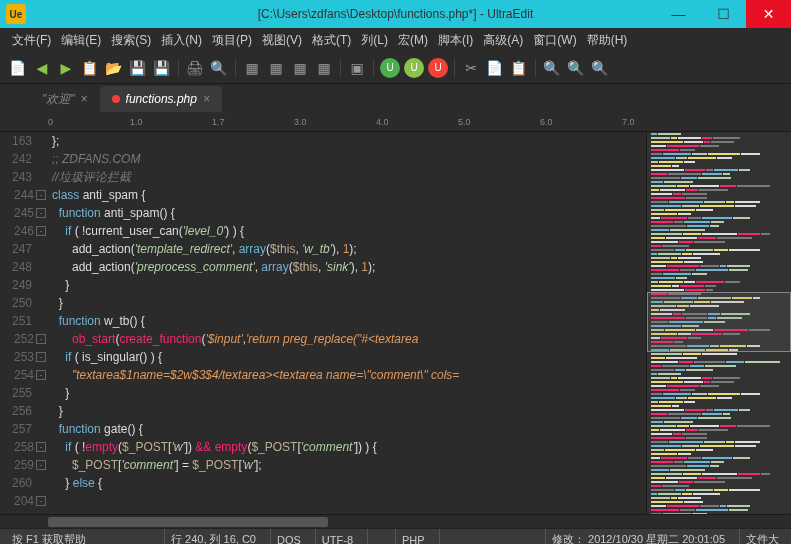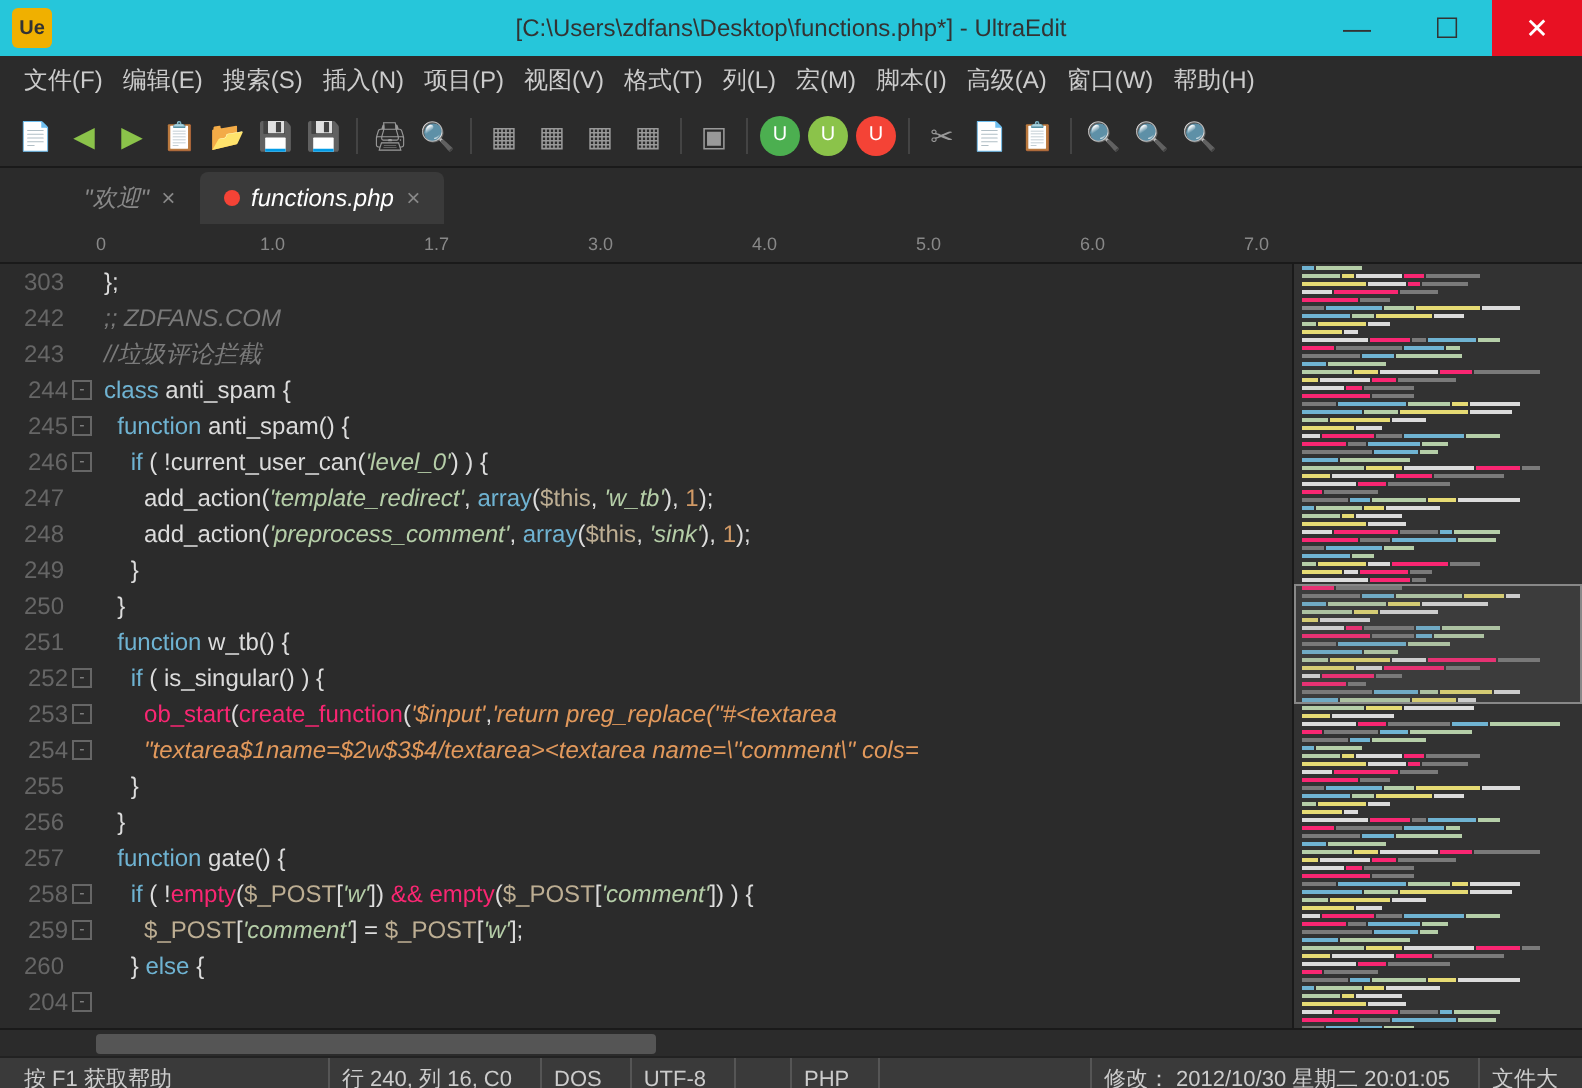--- a/index.html
+++ b/index.html
@@ -142,21 +142,21 @@
     <span class="ruler-mark" style="left: 376px;">4.0</span>
     <span class="ruler-mark" style="left: 458px;">5.0</span>
     <span class="ruler-mark" style="left: 540px;">6.0</span>
     <span class="ruler-mark" style="left: 622px;">7.0</span>
   </div>
 
 <div class="editor-area">
   <div class="code-pane">
     <div class="gutter" id="gutter">
         <div class="gutter-line">
-          <span>303</span>
+          <span>163</span>
           <span style="width: 12px; display: inline-block;"></span>
         </div>
         <div class="gutter-line">
           <span>242</span>
           <span style="width: 12px; display: inline-block;"></span>
         </div>
         <div class="gutter-line">
           <span>243</span>
           <span style="width: 12px; display: inline-block;"></span>
         </div>
@@ -238,22 +238,22 @@
         <div class="code-line"><span class="c-comment">;; ZDFANS.COM</span></div>
         <div class="code-line"><span class="c-comment">//垃圾评论拦截</span></div>
         <div class="code-line"><span class="c-kw">class</span><span class="c-plain"> anti_spam </span><span class="c-brace">{</span></div>
         <div class="code-line"><span class="c-plain">  </span><span class="c-kw">function</span><span class="c-plain"> anti_spam</span><span class="c-brace">() {</span></div>
         <div class="code-line"><span class="c-plain">    </span><span class="c-kw">if</span><span class="c-plain"> ( !current_user_can(</span><span class="c-str">'level_0'</span><span class="c-plain">) ) </span><span class="c-brace">{</span></div>
         <div class="code-line"><span class="c-plain">      add_action(</span><span class="c-str">'template_redirect'</span><span class="c-plain">, </span><span class="c-kw">array</span><span class="c-plain">(</span><span class="c-var">$this</span><span class="c-plain">, </span><span class="c-str">'w_tb'</span><span class="c-plain">), </span><span class="c-num">1</span><span class="c-plain">);</span></div>
         <div class="code-line"><span class="c-plain">      add_action(</span><span class="c-str">'preprocess_comment'</span><span class="c-plain">, </span><span class="c-kw">array</span><span class="c-plain">(</span><span class="c-var">$this</span><span class="c-plain">, </span><span class="c-str">'sink'</span><span class="c-plain">), </span><span class="c-num">1</span><span class="c-plain">);</span></div>
         <div class="code-line"><span class="c-brace">    }</span></div>
         <div class="code-line"><span class="c-brace">  }</span></div>
         <div class="code-line"><span class="c-plain">  </span><span class="c-kw">function</span><span class="c-plain"> w_tb</span><span class="c-brace">() {</span></div>
+        <div class="code-line"><span class="c-plain">      </span><span class="c-op">ob_start</span><span class="c-plain">(</span><span class="c-op">create_function</span><span class="c-plain">(</span><span class="c-orange">'$input'</span><span class="c-plain">,</span><span class="c-orange">'return preg_replace("#&lt;textarea</span></div>
         <div class="code-line"><span class="c-plain">    </span><span class="c-kw">if</span><span class="c-plain"> ( is_singular() ) </span><span class="c-brace">{</span></div>
-        <div class="code-line"><span class="c-plain">      </span><span class="c-op">ob_start</span><span class="c-plain">(</span><span class="c-op">create_function</span><span class="c-plain">(</span><span class="c-orange">'$input'</span><span class="c-plain">,</span><span class="c-orange">'return preg_replace("#&lt;textarea</span></div>
         <div class="code-line"><span class="c-orange">      "textarea$1name=$2w$3$4/textarea&gt;&lt;textarea name=\"comment\" cols=</span></div>
         <div class="code-line"><span class="c-brace">    }</span></div>
         <div class="code-line"><span class="c-brace">  }</span></div>
         <div class="code-line"><span class="c-plain">  </span><span class="c-kw">function</span><span class="c-plain"> gate</span><span class="c-brace">() {</span></div>
         <div class="code-line"><span class="c-plain">    </span><span class="c-kw">if</span><span class="c-plain"> ( !</span><span class="c-op">empty</span><span class="c-plain">(</span><span class="c-var">$_POST</span><span class="c-plain">[</span><span class="c-str">'w'</span><span class="c-plain">]) </span><span class="c-op">&amp;&amp;</span><span class="c-plain"> </span><span class="c-op">empty</span><span class="c-plain">(</span><span class="c-var">$_POST</span><span class="c-plain">[</span><span class="c-str">'comment'</span><span class="c-plain">]) ) </span><span class="c-brace">{</span></div>
         <div class="code-line"><span class="c-plain">      </span><span class="c-var">$_POST</span><span class="c-plain">[</span><span class="c-str">'comment'</span><span class="c-plain">] = </span><span class="c-var">$_POST</span><span class="c-plain">[</span><span class="c-str">'w'</span><span class="c-plain">];</span></div>
         <div class="code-line"><span class="c-plain">    </span><span class="c-brace">}</span><span class="c-plain"> </span><span class="c-kw">else</span><span class="c-plain"> </span><span class="c-brace">{</span></div>
       </div>
   </div>
   <div class="minimap" id="minimap">

